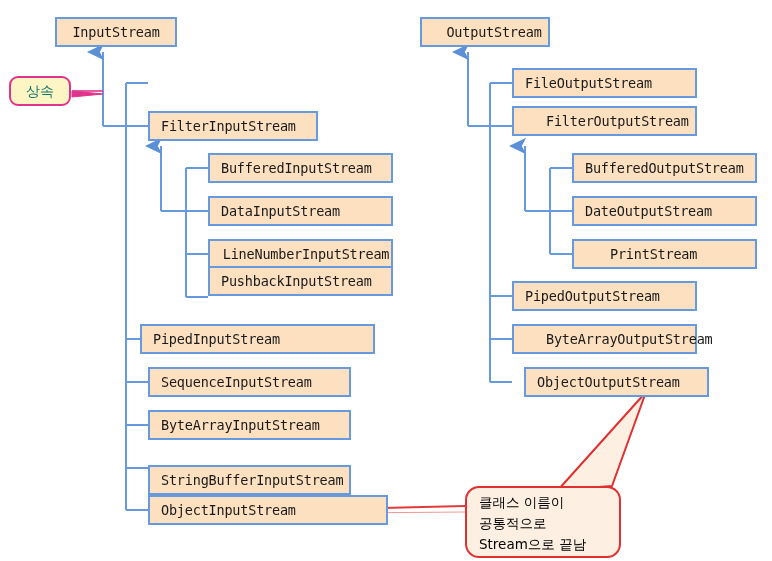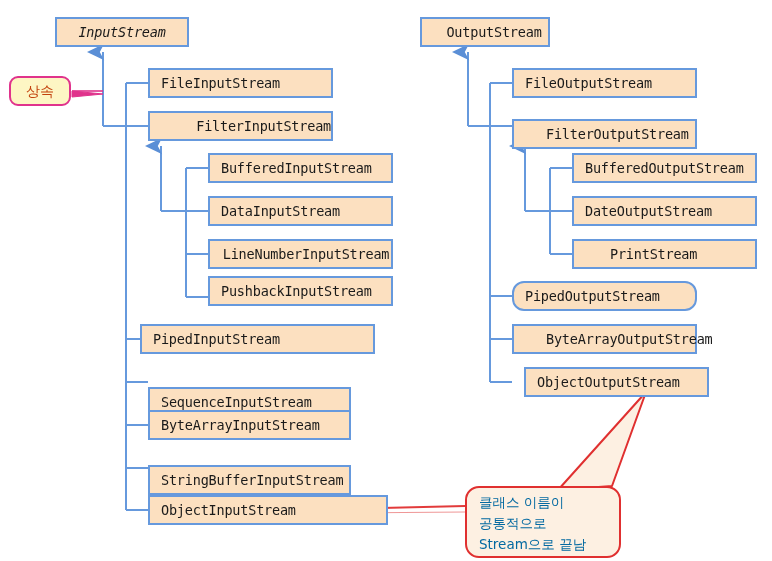--- a/index.html
+++ b/index.html
@@ -42,41 +42,41 @@
   .node.root {
     text-align: center;
     padding-left: 0;
   }
   .tag-inherit {
     position: absolute;
     box-sizing: border-box;
     background: #fdf6c4;
     border: 2px solid #e0338c;
     border-radius: 9px;
-    color: #c2410c;
+    color: #0f766e;
     font-family: "DejaVu Sans", "Liberation Sans", sans-serif;
     font-size: 14px;
     line-height: 26px;
     height: 30px;
     width: 62px;
     text-align: center;
     left: 9px;
     top: 76px;
   }
   .callout {
     position: absolute;
     box-sizing: border-box;
     left: 465px;
     top: 486px;
     width: 156px;
     height: 72px;
     background: #fdf0e2;
     border: 2px solid #e03030;
     border-radius: 14px;
-    color: #0369a1;
+    color: #000000;
     font-family: "DejaVu Sans", "Liberation Sans", sans-serif;
     font-size: 13.5px;
     line-height: 21px;
     padding: 4px 0 0 12px;
   }
   .callout div { white-space: nowrap; }
 </style>
 </head>
 <body>
 
@@ -137,57 +137,56 @@
       <path d="M465 506 L340 509" stroke-width="2" opacity="0.95"></path>
       <path d="M465 512 L342 513" stroke-width="1.2" opacity="0.5"></path>
     </g>
 
     <g stroke="#e0338c" fill="#e0338c">
       <path d="M72 91 L103 94 L72 97 Z" stroke-width="1"></path>
       <path d="M72 91 L103 91" stroke-width="1.6"></path>
     </g>
   </svg>
 
-  <div class="node root" style="left:55px; top:17px; width:134px;font-style:italic;">InputStream</div>
+  <div class="node root" style="left:55px; top:17px; width:122px;">InputStream</div>
 
-  <div class="node" style="left:148px; top:68px; width:185px;">FileInputStream</div>
 
-  <div class="node" style="left:148px; top:111px; width:185px;text-align:right;">FilterInputStream</div>
+  <div class="node" style="left:148px; top:111px; width:170px;">FilterInputStream</div>
 
   <div class="node" style="left:208px; top:153px; width:185px;">BufferedInputStream</div>
 
   <div class="node" style="left:208px; top:196px; width:185px;">DataInputStream</div>
 
   <div class="node" style="left:208px; top:239px; width:185px;text-align:center;">LineNumberInputStream</div>
 
-  <div class="node" style="left:208px; top:276px; width:185px;">PushbackInputStream</div>
+  <div class="node" style="left:208px; top:266px; width:185px;">PushbackInputStream</div>
 
   <div class="node" style="left:140px; top:324px; width:235px;">PipedInputStream</div>
 
-  <div class="node" style="left:148px; top:367px; width:203px;margin-top:20px;">SequenceInputStream</div>
+  <div class="node" style="left:148px; top:367px; width:203px;">SequenceInputStream</div>
 
   <div class="node" style="left:148px; top:410px; width:203px;">ByteArrayInputStream</div>
 
   <div class="node" style="left:148px; top:453px; width:203px;margin-top:12px;">StringBufferInputStream</div>
 
   <div class="node" style="left:148px; top:495px; width:240px;">ObjectInputStream</div>
 
   <div class="node root" style="left:420px; top:17px; width:130px;padding-left:18px;">OutputStream</div>
 
   <div class="node" style="left:512px; top:68px; width:185px;">FileOutputStream</div>
 
-  <div class="node" style="left:512px; top:119px; width:185px;padding-left:32px;">FilterOutputStream</div>
+  <div class="node" style="left:512px; top:106px; width:185px;padding-left:32px;">FilterOutputStream</div>
 
   <div class="node" style="left:572px; top:153px; width:185px;">BufferedOutputStream</div>
 
   <div class="node" style="left:572px; top:196px; width:185px;">DateOutputStream</div>
 
   <div class="node" style="left:572px; top:239px; width:185px;padding-left:36px;">PrintStream</div>
 
-  <div class="node" style="left:512px; top:281px; width:185px;border-radius:12px;">PipedOutputStream</div>
+  <div class="node" style="left:512px; top:281px; width:185px;">PipedOutputStream</div>
 
   <div class="node" style="left:512px; top:324px; width:185px;padding-left:32px;">ByteArrayOutputStream</div>
 
   <div class="node" style="left:512px; top:367px; width:185px;margin-left:12px;">ObjectOutputStream</div>
 
   <div class="tag-inherit">상속</div>
 
   <div class="callout">
     <div>클래스 이름이</div>
     <div>공통적으로</div>

